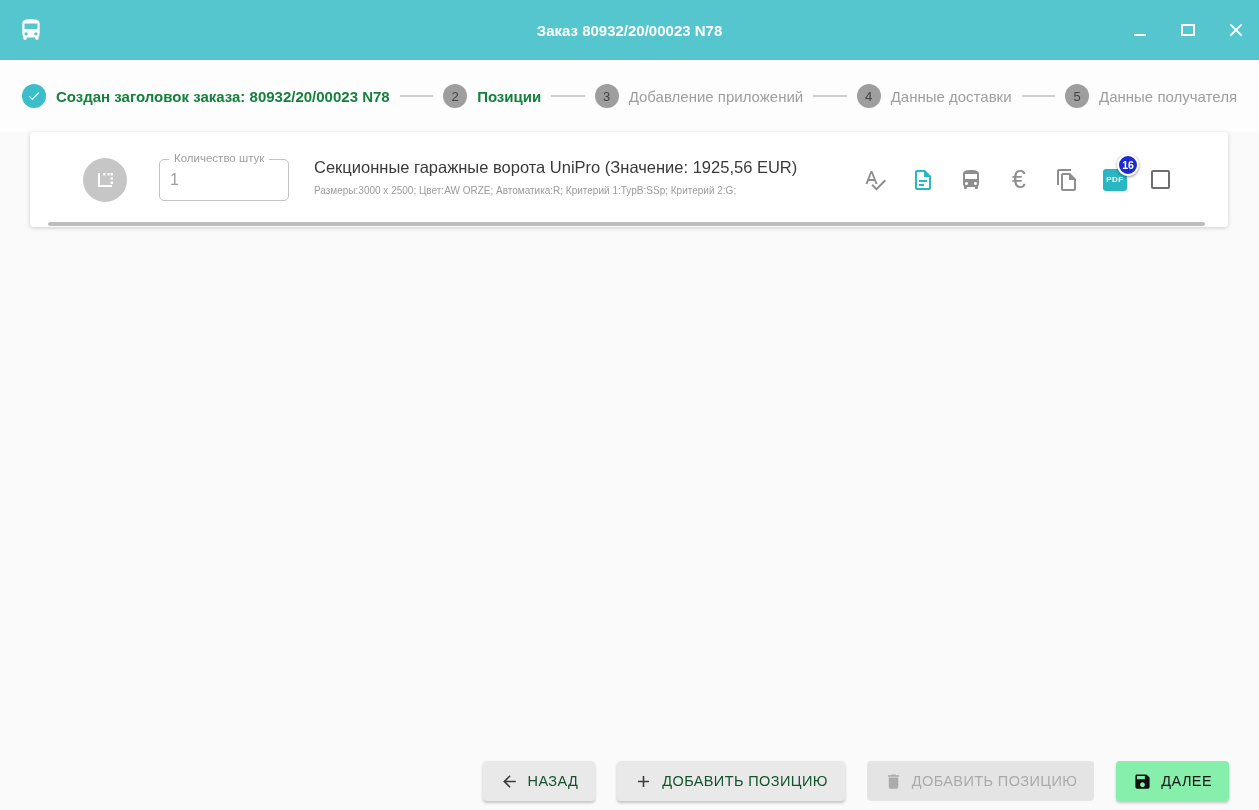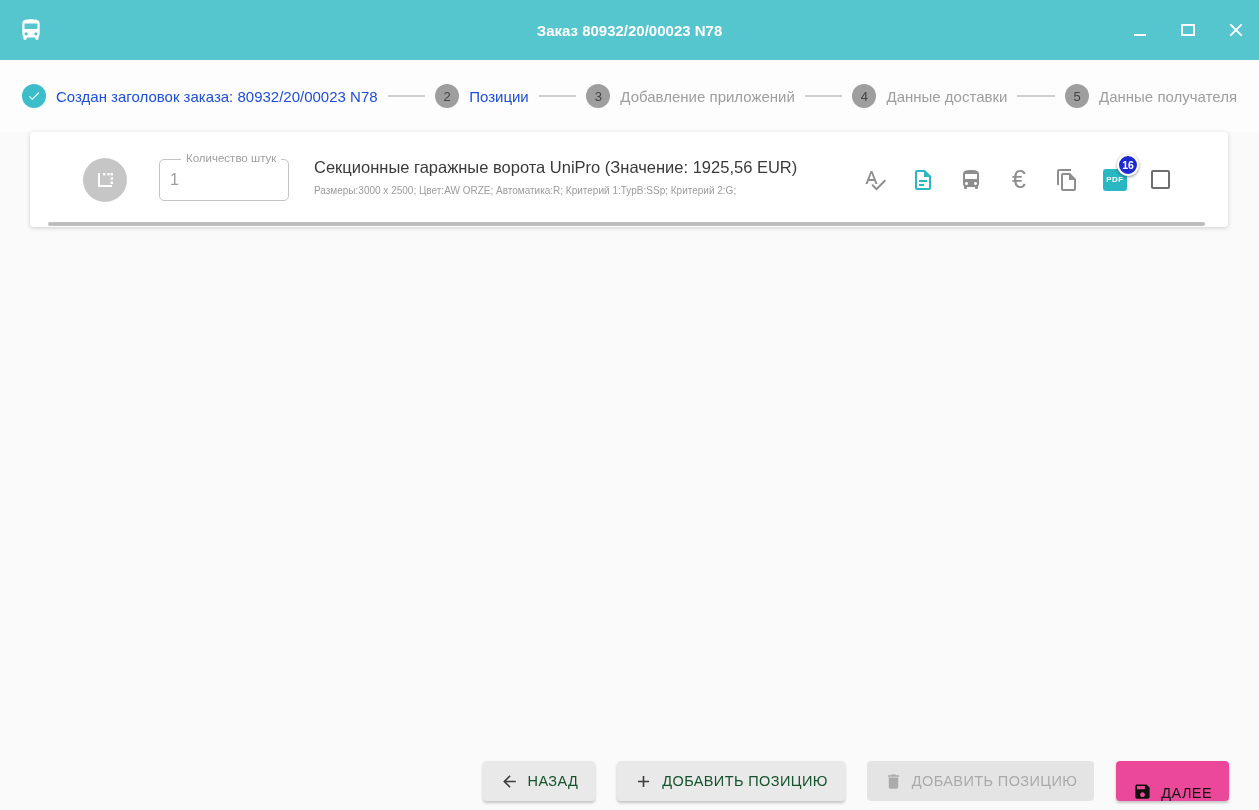--- a/index.html
+++ b/index.html
@@ -38,42 +38,42 @@
   }
   .step { display:flex; align-items:center; gap:10px; white-space:nowrap; cursor:pointer; }
   .circle {
     width:24px; height:24px; border-radius:50%; flex:none;
     display:flex; align-items:center; justify-content:center;
     font-size:13px; color:#424242; background:#9e9e9e;
   }
   .circle.done { background:#3bbec9; }
   .circle.done svg { width:14px; height:14px; }
   .step-label { font-size:15px; color:#9e9e9e; }
-  .step-label.strong { color:#1d4ed8; font-weight:400; }
+  .step-label.strong { color:#15803d; font-weight:700; }
   .connector { flex:1; height:2px; background:#cfcfcf; min-width:24px; }
 
   
   .content { position:absolute; top:117px; left:0; right:0; }
   .card {
     margin:15px 31px 0 30px; height:95px; background:#fff; border-radius:3px;
     box-shadow:0 1px 4px rgba(0,0,0,0.18);
     display:flex; align-items:center; padding:0 58px 0 53px; position:relative;
   }
   .avatar {
     width:44px; height:44px; border-radius:50%; background:#c6c6c6; flex:none;
     display:flex; align-items:center; justify-content:center;
   }
   .avatar svg { width:24px; height:24px; fill:#fff; }
   .qty-field {
     position:relative; width:130px; height:42px; margin-left:32px; flex:none;
     border:1px solid #c4c4c4; border-radius:5px; background:#fff;
     display:flex; align-items:center;
   }
   .qty-label {
-    position:absolute; top:-8px; left:21px; background:#fff; padding:0 5px;
+    position:absolute; top:-8px; left:9px; background:#fff; padding:0 5px;
     font-size:11.5px; color:#9e9e9e; white-space:nowrap;
   }
   .qty-input {
     border:none; outline:none; width:100%; padding:0 10px; background:transparent;
     font-family:inherit; font-size:16px; color:#9e9e9e;
   }
   .item-text { margin-left:25px; min-width:0; }
   .item-title { font-size:16.5px; color:#3a3a3a; margin-bottom:4px; white-space:nowrap; }
   .item-details { font-size:10px; color:#9b9b9b; line-height:20px; max-width:440px; }
 
@@ -112,21 +112,21 @@
     display:flex; align-items:center; gap:9px; cursor:pointer;
     font-family:inherit; font-size:14.5px; letter-spacing:0.4px; font-weight:400;
     background:#e9e9e9; color:#14532d;
     box-shadow:0 2px 3px rgba(0,0,0,0.22);
   }
   .btn svg { width:19px; height:19px; fill:#3c3c3c; }
   .btn.disabled {
     background:#e4e4e4; color:#aaa; box-shadow:none; cursor:default;
   }
   .btn.disabled svg { fill:#ababab; }
-  .btn.primary { background:#ec4899; color:#151515;align-items:flex-end; }
+  .btn.primary { background:#86efac; color:#151515; }
   .btn.primary svg { fill:#101010; }
 </style>
 </head>
 <body>
 
 <div class="titlebar">
   <span class="tb-icon">
     <svg viewBox="0 0 24 24">
         <path d="M4 16c0 .88.39 1.67 1 2.22V20a1 1 0 0 0 1 1h1a1 1 0 0 0 1-1v-1h8v1a1 1 0 0 0 1 1h1a1 1 0 0 0 1-1v-1.78c.61-.55 1-1.34 1-2.22V6c0-3.5-3.58-4-8-4s-8 .5-8 4v10zm3.5 1c-.83 0-1.5-.67-1.5-1.5S6.67 14 7.5 14s1.5.67 1.5 1.5S8.33 17 7.5 17zm9 0c-.83 0-1.5-.67-1.5-1.5s.67-1.5 1.5-1.5 1.5.67 1.5 1.5-.67 1.5-1.5 1.5zm1.5-6H6V6h12v5z"></path>
       </svg>

